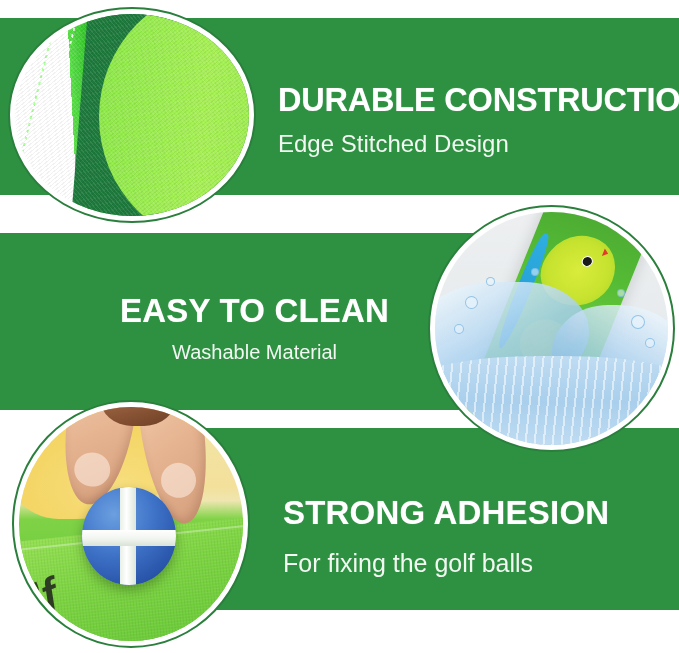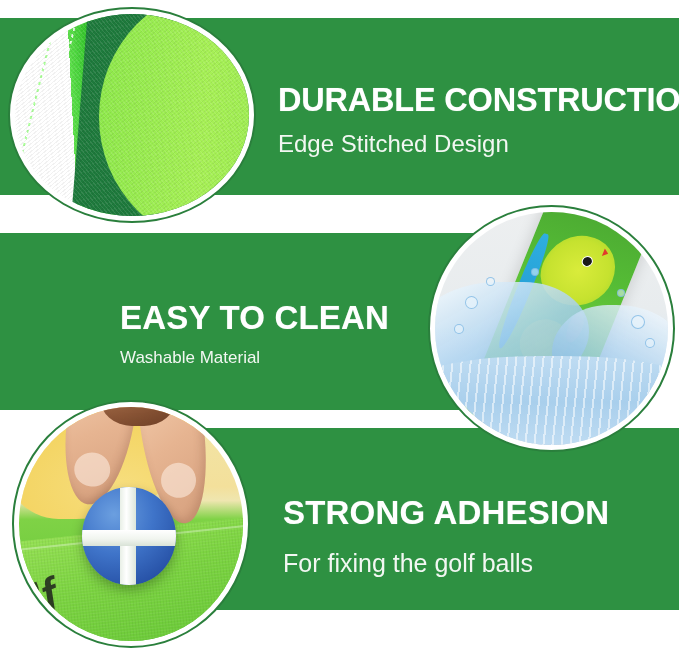--- a/index.html
+++ b/index.html
@@ -48,23 +48,23 @@
     font-size: 25px;
     line-height: 1;
     color: #f2f7f2;
     margin-top: 13px;
   }
 
   #text-1 { left: 278px; top: 84px; }
   #text-1 .headline { font-size: 32.5px; letter-spacing: -0.2px; }
   #text-1 .subtitle { font-size: 24px; margin-top: 15px; }
 
-  #text-2 { left: 120px; top: 301px; }
+  #text-2 { left: 120px; top: 294px; }
   #text-2 .headline { font-size: 33px; letter-spacing: 0.2px; }
-  #text-2 .subtitle { font-size: 17px; margin-top: 15px; }
+  #text-2 .subtitle { font-size: 20px; margin-top: 15px; text-align: center; }
 
   #text-3 { left: 283px; top: 496px; }
   #text-3 .headline { font-size: 33px; letter-spacing: 0.2px; }
   #text-3 .subtitle { font-size: 25px; margin-top: 22px; }
 
   
   .circle {
     position: absolute;
     border-radius: 50%;
     box-sizing: border-box;

